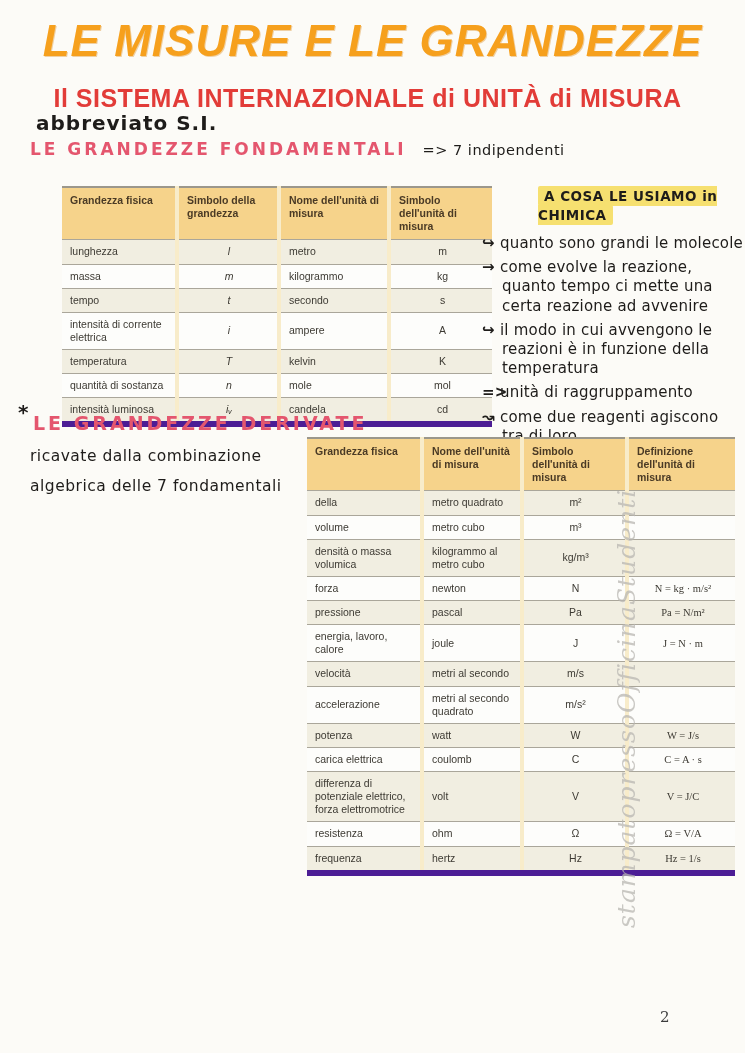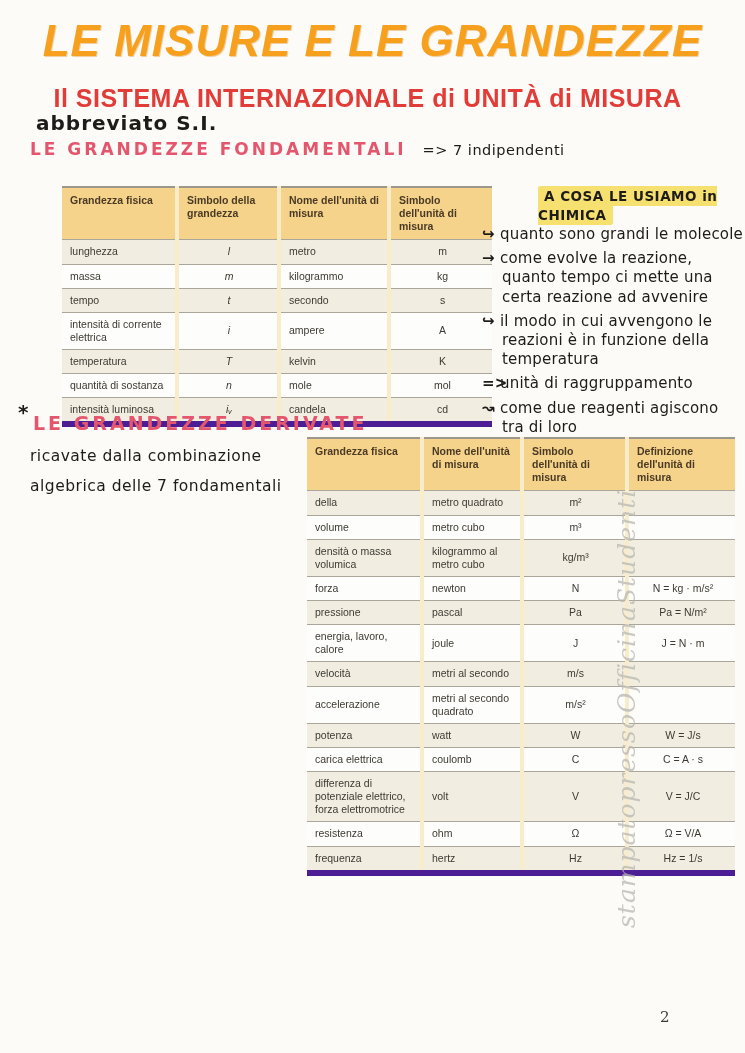--- a/index.html
+++ b/index.html
@@ -70,25 +70,25 @@
   .si-table th + th, .si-table td + td { border-left:4px solid var(--table-divider); }
 
   .t1 col:nth-child(1){width:115px;} .t1 col:nth-child(2){width:102px;}
   .t1 col:nth-child(3){width:110px;} .t1 col:nth-child(4){width:103px;}
   .t2 col:nth-child(1){width:115px;} .t2 col:nth-child(2){width:100px;}
   .t2 col:nth-child(3){width:105px;} .t2 col:nth-child(4){width:108px;}
 
   .t1 td:nth-child(2){ text-align:center; font-style:italic; }
   .t1 td:nth-child(4){ text-align:center; }
   .t2 td:nth-child(3){ text-align:center; }
-  .t2 td:nth-child(4){ text-align:center; }
+  .t2 td:nth-child(4){ text-align:center;font-family:Liberation Serif, serif; }
 
   
   .notes { position:absolute; left:482px; top:186px; width:263px; }
-  .notes-title { margin-bottom:1px; margin-left:18px;padding-left:38px; }
+  .notes-title { margin-bottom:10px; margin-left:18px;padding-left:38px; }
   .notes-title .hl {
     background:var(--highlight-yellow);
     font-size:13.5px; font-weight:bold; letter-spacing:.5px;
     padding:2px 6px; border-radius:2px;
   }
   .note-item {
     font-size:15px; line-height:1.28;
     padding-left:20px; text-indent:-20px;
     margin-bottom:5px; letter-spacing:.2px;
   }

